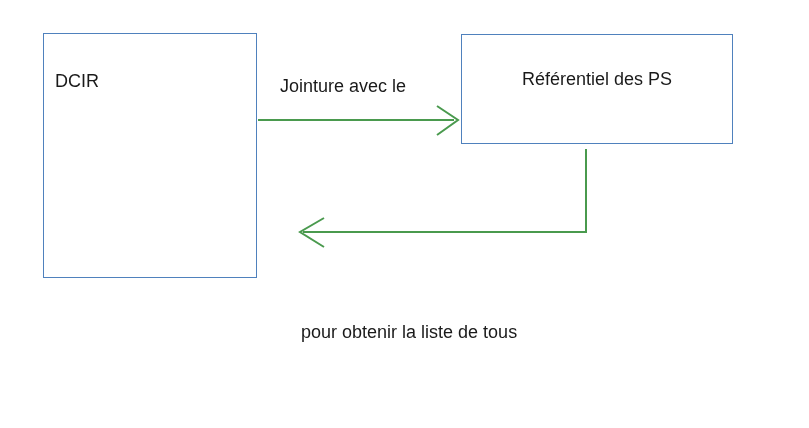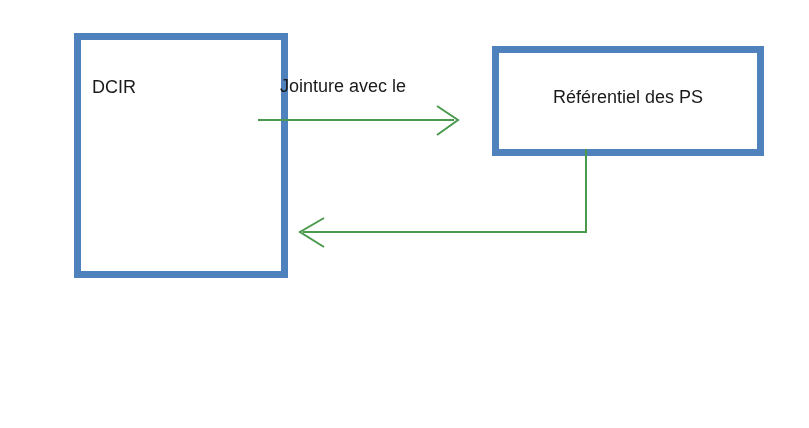--- a/index.html
+++ b/index.html
@@ -12,37 +12,36 @@
     width: 809px;
     height: 428px;
     background: #ffffff;
     font-family: "Liberation Sans", sans-serif;
     color: #1a1a1a;
     overflow: hidden;
   }
   .box {
     position: absolute;
     background: #ffffff;
-    border: 7px solid #6d28d9;
+    border: 1px solid #6d28d9;
     box-sizing: border-box;
     font-size: 18px;
     line-height: 22px;
-    margin-left: 31px;
   }
   .box-dcir {
     left: 43px;
     top: 33px;
     width: 214px;
     height: 245px;
     padding-top: 36px;
     padding-left: 11px;
   }
   .box-referentiel {
     left: 461px;
-    top: 46px;
+    top: 34px;
     width: 272px;
     height: 110px;
     padding-top: 33px;
     text-align: center;
   }
   .arrow-layer {
     position: absolute;
     left: 0;
     top: 0;
     width: 809px;
@@ -86,17 +85,18 @@
 
     <polyline points="586,149 586,232 303,232" fill="none" stroke-width="2" stroke="#4a9a4e"></polyline>
     <polyline points="324,218 300,232 324,247" fill="none" stroke-width="2" stroke="#4a9a4e"></polyline>
   </svg>
 
   <div class="join-label">
     <div>Jointure avec le</div>
   </div>
 
   <div class="annotation">
+    <div> pour obtenir la liste de tous</div>
     
     
   </div>
 
 </div>
 
 </body></html>

